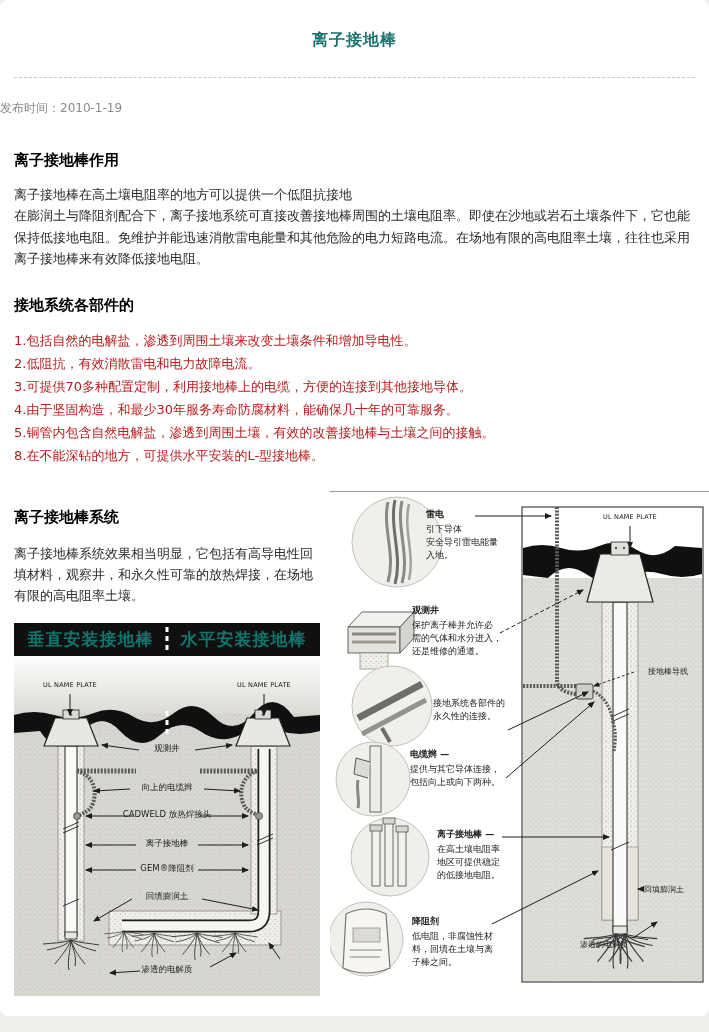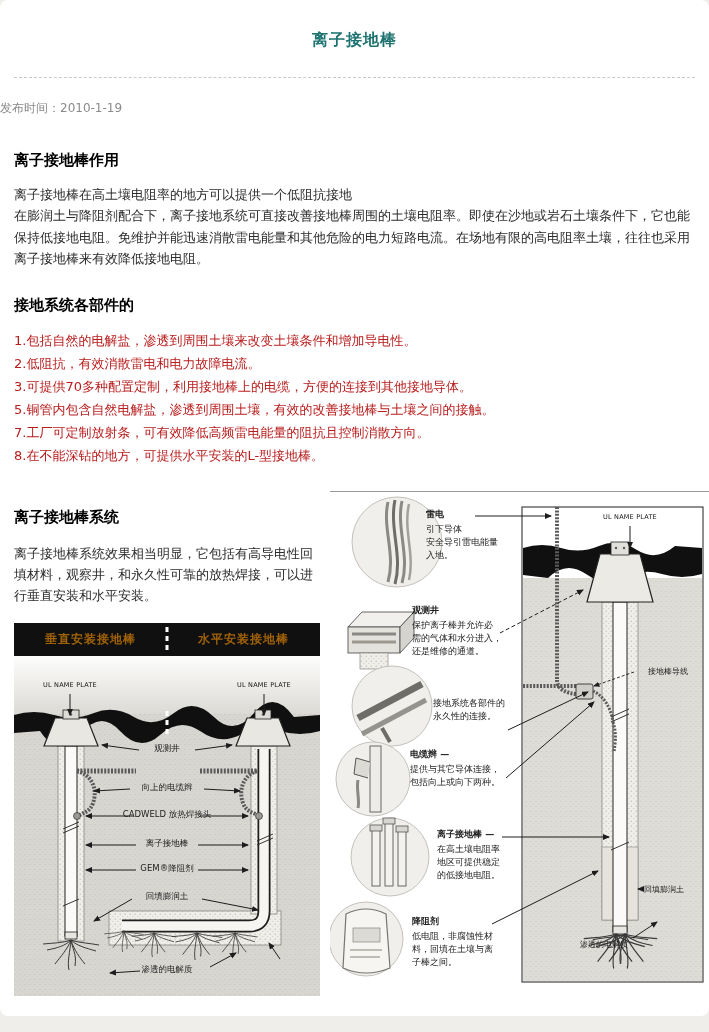--- a/index.html
+++ b/index.html
@@ -33,21 +33,21 @@
   .left-col h2.sec { margin-top:0; }
   .left-col p.body-text { margin-top:16px; }
   .diagram { position:relative; }
   .diagram-left { width:306px; height:373px; margin-top:16px; }
   .right-panel { position:absolute; left:316px; top:2px; width:379px; height:497px; }
   svg { display:block; position:absolute; left:0; top:0; }
   .ovl { position:absolute; font-size:8.5px; color:#1d1d1d; line-height:1.3; }
   .ovl-c { text-align:center; }
   .hdr-label {
     position:absolute; top:0; height:33px; line-height:33px; width:153px;
-    text-align:center; color:#a16207; font-weight:bold; font-size:12px; letter-spacing:1px;
+    text-align:center; color:#0f766e; font-weight:bold; font-size:17px; letter-spacing:1px;
   }
   .ul-plate { position:absolute; font-size:6.5px; font-weight:normal; color:#111; width:86px; text-align:center; letter-spacing:0.2px; }
   .callout { position:absolute; width:100px; font-size:9px; color:#222; }
   .co-title { font-weight:bold; margin-bottom:2px; white-space:pre-line; }
   .co-body { white-space:pre-line; line-height:1.45; }
   .side-label { position:absolute; font-size:8px; color:#1d1d1d; white-space:nowrap; }
 </style>
 </head>
 <body>
 
@@ -59,29 +59,29 @@
   <div class="content">
     <h2 class="sec sec-fn">离子接地棒作用</h2>
     <p class="body-text intro-line">离子接地棒在高土壤电阻率的地方可以提供一个低阻抗接地</p>
     <p class="body-text fn-body">在膨润土与降阻剂配合下，离子接地系统可直接改善接地棒周围的土壤电阻率。即使在沙地或岩石土壤条件下，它也能保持低接地电阻。免维护并能迅速消散雷电能量和其他危险的电力短路电流。在场地有限的高电阻率土壤，往往也采用离子接地棒来有效降低接地电阻。</p>
 
     <h2 class="sec sec-ft">接地系统各部件的</h2>
     <div class="feature-list">
       <div class="feature-item">1.包括自然的电解盐，渗透到周围土壤来改变土壤条件和增加导电性。</div>
       <div class="feature-item">2.低阻抗，有效消散雷电和电力故障电流。</div>
       <div class="feature-item">3.可提供70多种配置定制，利用接地棒上的电缆，方便的连接到其他接地导体。</div>
+      <div class="feature-item">4.由于坚固构造，和最少30年服务寿命防腐材料，能确保几十年的可靠服务。</div>
       <div class="feature-item">5.铜管内包含自然电解盐，渗透到周围土壤，有效的改善接地棒与土壤之间的接触。</div>
-      <div class="feature-item">7.工厂可定制放射条，可有效降低高频雷电能量的阻抗且控制消散方向。</div>
       <div class="feature-item">8.在不能深钻的地方，可提供水平安装的L-型接地棒。</div>
     </div>
 
     <div class="bottom">
       <div class="left-col">
         <h2 class="sec">离子接地棒系统</h2>
-        <p class="body-text">离子接地棒系统效果相当明显，它包括有高导电性回填材料，观察井，和永久性可靠的放热焊接，可以进行垂直安装和水平安装。</p>
+        <p class="body-text">离子接地棒系统效果相当明显，它包括有高导电性回填材料，观察井，和永久性可靠的放热焊接，在场地有限的高电阻率土壤。</p>
 
         <div class="diagram diagram-left">
           <svg width="306" height="373" viewBox="0 0 306 373">
             <defs>
               <linearGradient id="gradL" x1="0" y1="0" x2="0" y2="1">
                 <stop offset="0" stop-color="#fdfdfc"></stop>
                   <stop offset="1" stop-color="#dcdad5"></stop>
               </linearGradient>
               <pattern id="stipL" width="5" height="5" patternUnits="userSpaceOnUse">
                 <rect width="5" height="5" fill="#d8d6d1"></rect>

